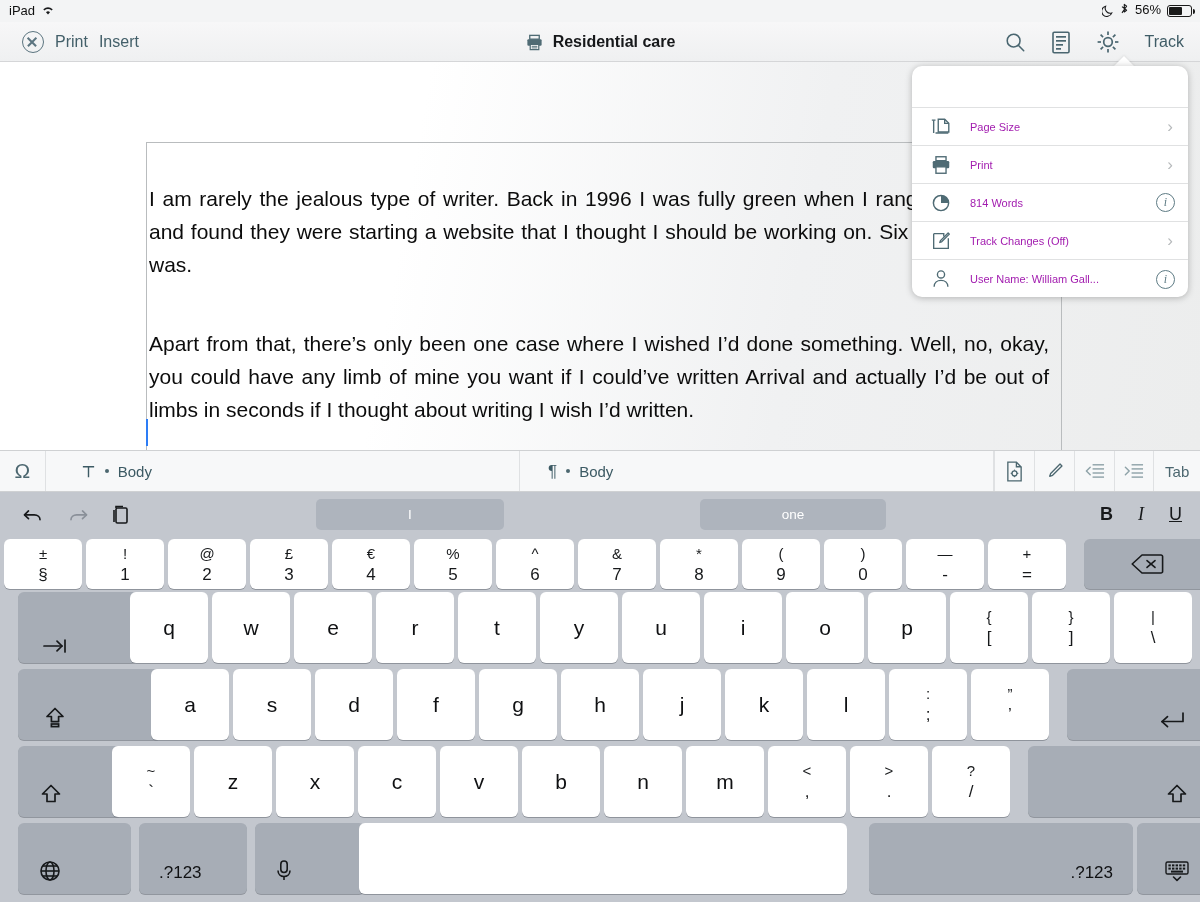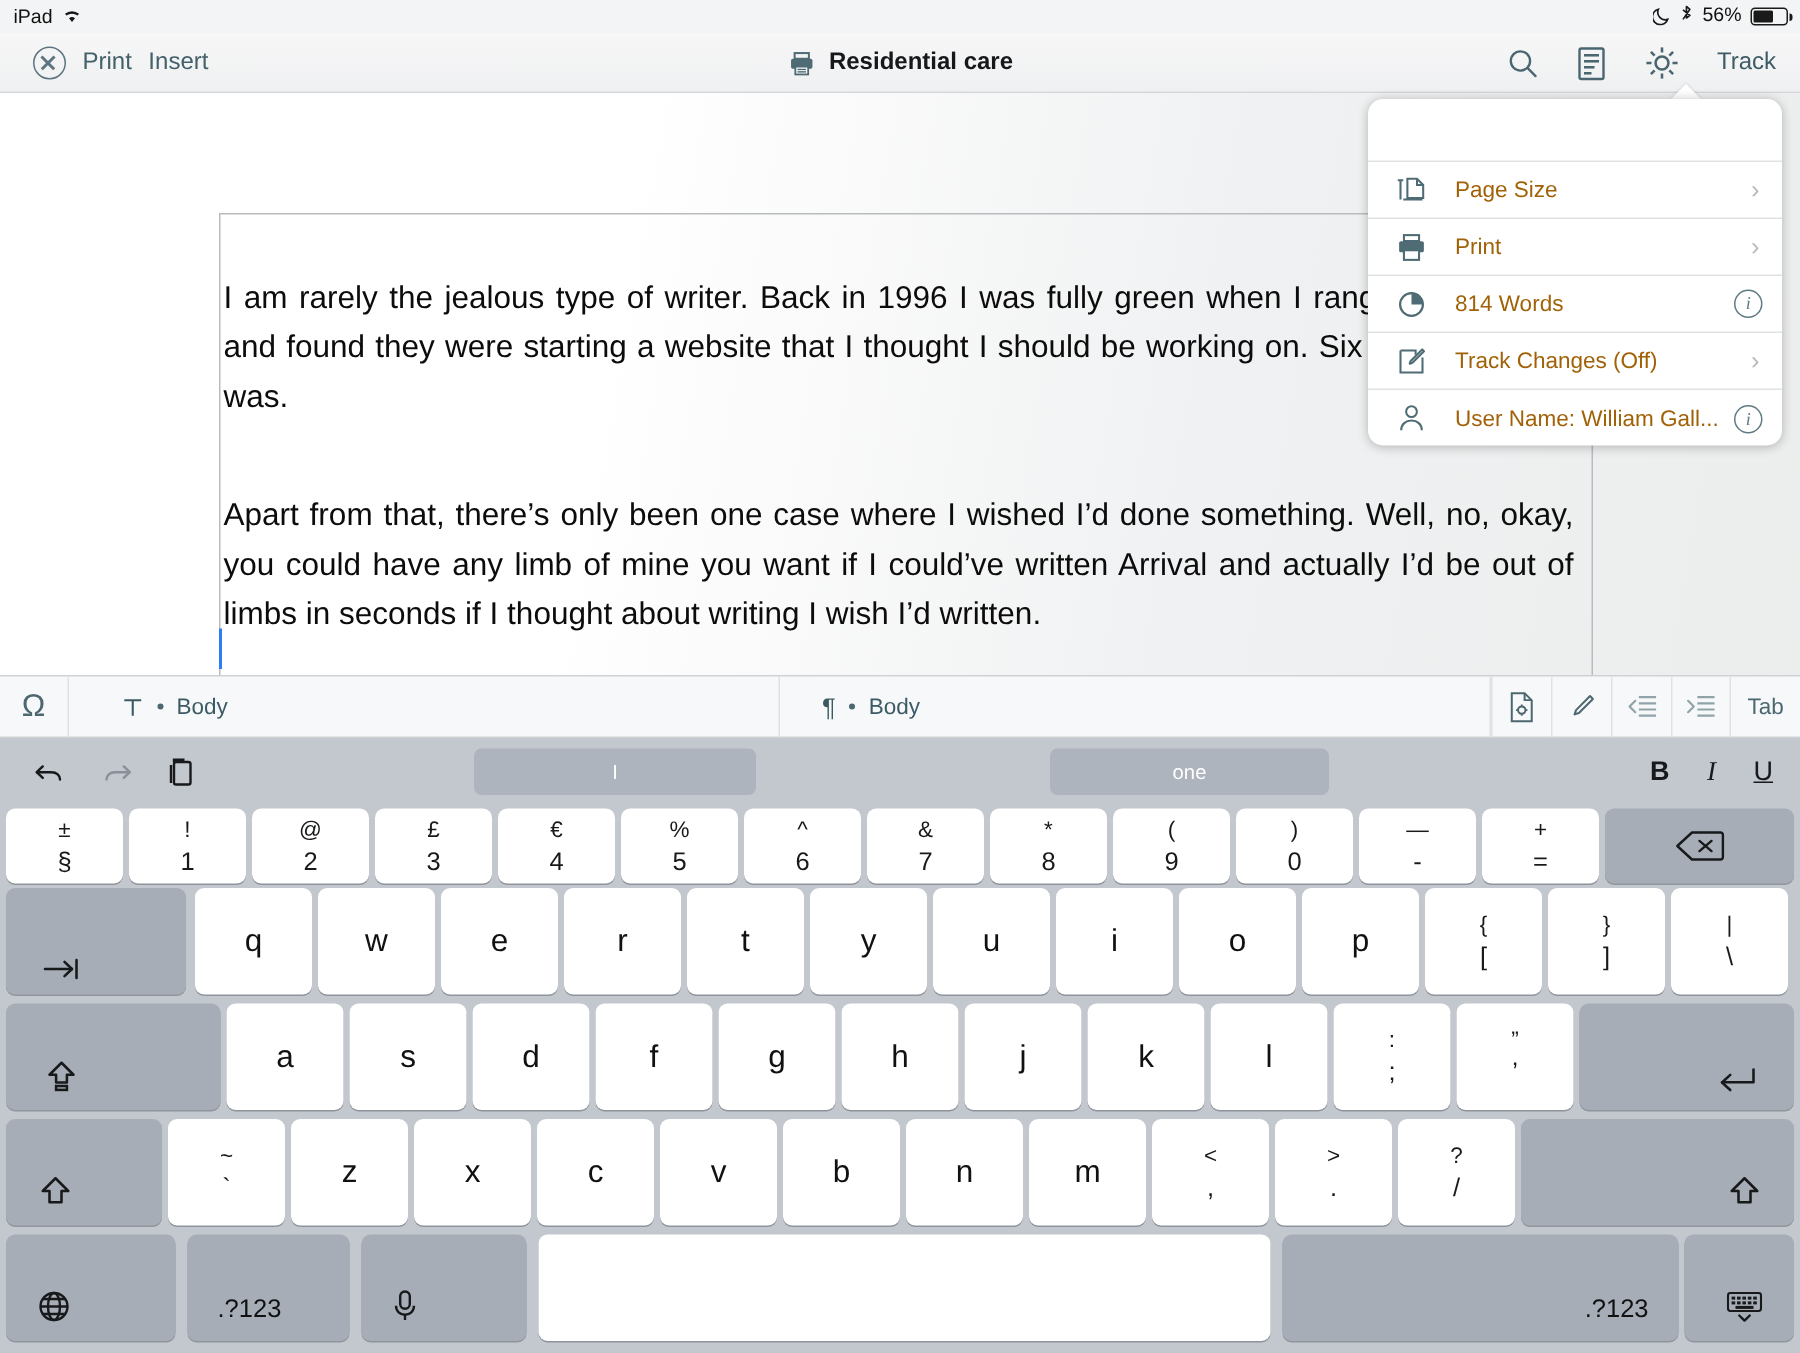--- a/index.html
+++ b/index.html
@@ -110,21 +110,21 @@
     border-bottom: 11px solid #ffffff;
     filter: drop-shadow(0 -1px 1px rgba(0,0,0,.08));
   }
   .pop-head { height: 42px; border-bottom: 1px solid #e0e1e2; }
   .pop-item {
     height: 38px; display: flex; align-items: center;
     border-bottom: 1px solid #e0e1e2; padding-left: 18px; padding-right: 13px;
   }
   .pop-item:last-child { border-bottom: none; }
   .pop-ico { width: 40px; flex: 0 0 40px; display: flex; align-items: center; }
-  .pop-label { flex: 1; font-size: 15px; color: #a16207; white-space: nowrap; }
+  .pop-label { flex: 1; font-size: 11px; color: #a21caf; white-space: nowrap; }
   .chev { color: #b7babc; font-size: 17px; line-height: 1; padding-right: 2px; }
   .infoi {
     width: 19px; height: 19px; border-radius: 50%; border: 1.3px solid #5e7b84;
     color: #5e7b84; font-size: 12px; font-style: italic;
     font-family: "Liberation Serif", serif;
     display: flex; align-items: center; justify-content: center;
   }
 
   
   .formatbar {
@@ -179,21 +179,21 @@
   .b-u { text-decoration: underline; }
 
   .krow { position: relative; width: 1200px; }
   .key {
     position: absolute; background: #fff; border-radius: 6px;
     box-shadow: 0 1px 0 rgba(100,106,115,.55);
     display: flex; align-items: center; justify-content: center;
     font-size: 21px; color: #101113;
     flex-direction: column;
   }
-  .key.grey { background: #a7adb6; box-shadow: 0 1px 0 rgba(95,101,110,.5); }
+  .key.grey { background: #a7adb6; box-shadow: 0 1px 0 rgba(95,101,110,.5); margin-left: 14px; }
   .key .up { font-size: 15px; line-height: 1; margin-bottom: 5px; color: #17191b; }
   .key .lo { font-size: 17px; line-height: 1; color: #17191b; }
   .key.lbl-left  { align-items: flex-start; justify-content: flex-end;
                    padding: 0 0 9px 24px; }
   .key.lbl-right { align-items: flex-end; justify-content: flex-end;
                    padding: 0 24px 9px 0; }
   .key.lbl-bl    { align-items: flex-start; justify-content: flex-end;
                    padding: 0 0 11px 20px; }
   .key.lbl-br    { align-items: flex-end; justify-content: flex-end;
                    padding: 0 20px 11px 0; }

